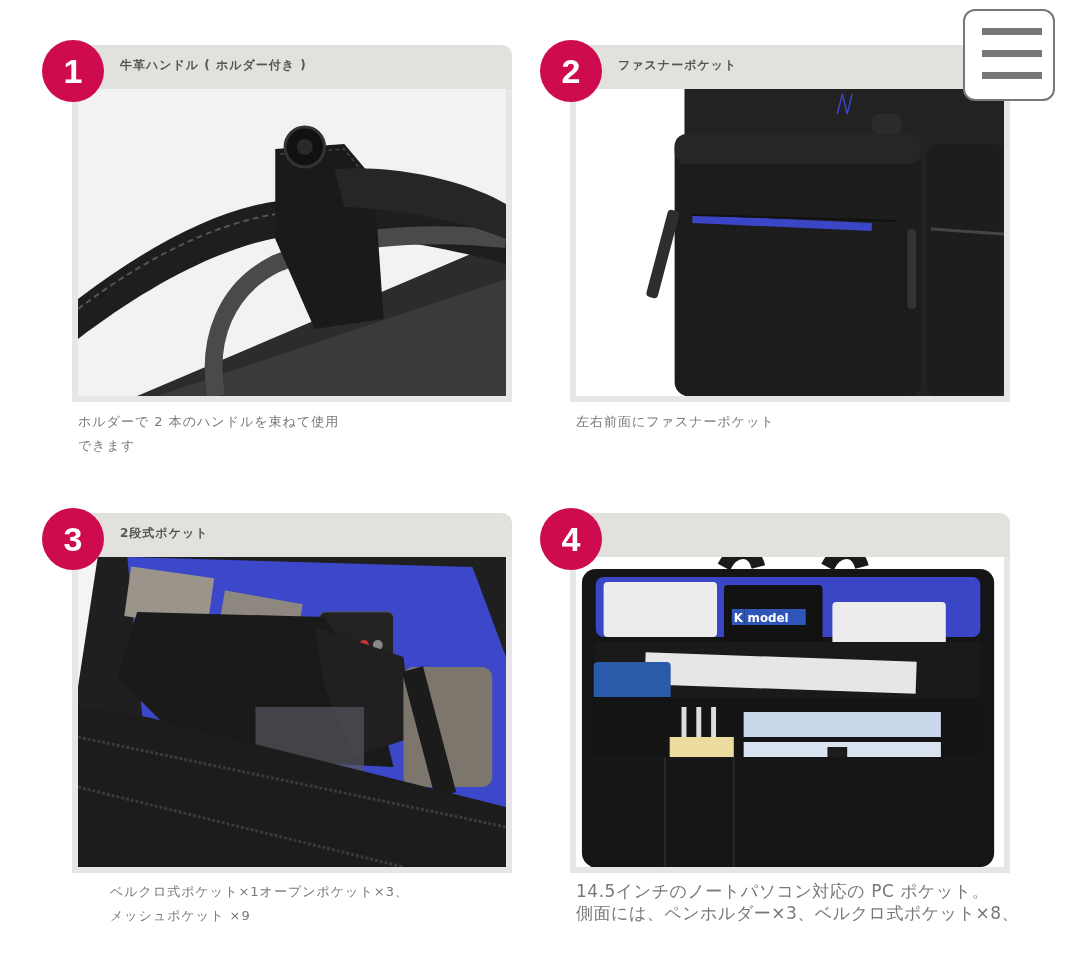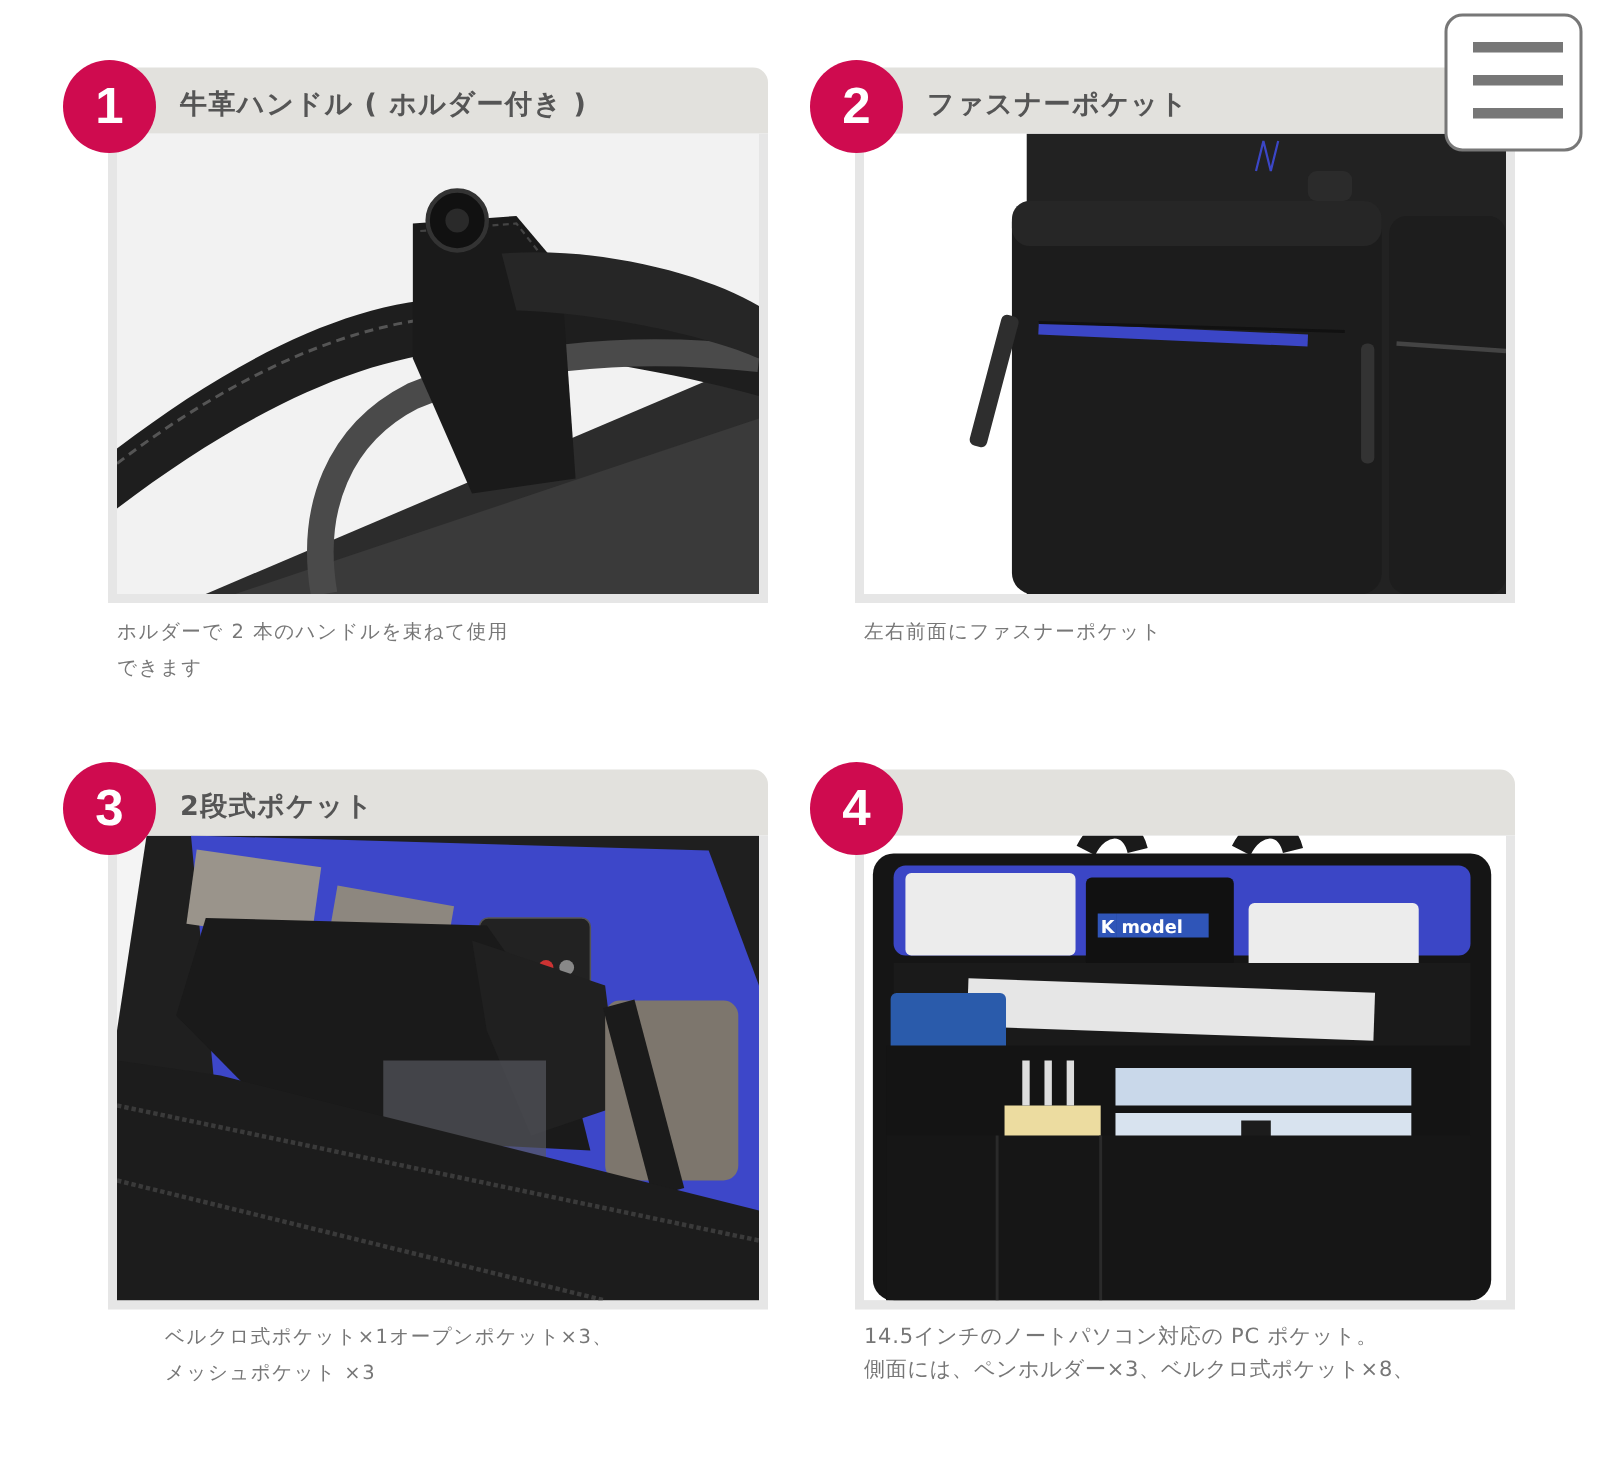--- a/index.html
+++ b/index.html
@@ -2,21 +2,21 @@
 <html><head>
 <meta charset="utf-8">
 <style>
   html, body { margin:0; padding:0; }
   body { width:1080px; height:971px; background:#ffffff; position:relative; overflow:hidden;
          font-family:"DejaVu Sans","Liberation Sans",sans-serif; }
   .card { position:absolute; width:470px; }
   .card-head { position:absolute; left:0; top:0; height:54px; width:100%; }
   .card-bar { position:absolute; left:30px; right:0; top:5px; height:44px; background:#e2e1dd;
               border-radius:10px 10px 0 0; }
-  .card-title { position:absolute; left:78px; top:17px; font-size:18px; font-weight:bold; color:#555;
+  .card-title { position:absolute; left:78px; top:17px; font-size:12px; font-weight:bold; color:#555;
                 letter-spacing:1px; white-space:nowrap; }
   .badge { position:absolute; left:0; top:0; width:62px; height:62px; border-radius:50%;
            background:#cf0b4f; color:#fff; font-weight:bold; font-size:34px; text-align:center;
            line-height:62px; font-family:"Liberation Sans",sans-serif; z-index:2; }
   .frame { position:absolute; left:30px; right:0; top:49px; height:313px; background:#e6e6e6;
            padding:0 6px 6px 6px; box-sizing:border-box; }
   .photo { position:relative; width:100%; height:100%; overflow:hidden; }
   .caption { position:absolute; left:36px; top:370px; width:440px; font-size:13px; line-height:24px;
              color:#777; letter-spacing:1px; }
   .hamburger { position:absolute; left:963px; top:9px; width:92px; height:92px; background:#fff;
@@ -115,21 +115,21 @@
         <rect x="330" y="110" width="90" height="120" rx="10" fill="#7d766d"></rect>
         <rect x="345" y="110" width="22" height="130" fill="#1b1b1b" transform="rotate(-15 356 175)"></rect>
         <polygon points="0,150 70,160 434,250 434,310 0,310" fill="#1c1c1c"></polygon>
         <path d="M0,180 L434,270" stroke="#3a3a3a" stroke-width="3" stroke-dasharray="3,2"></path>
         <path d="M0,230 L330,310" stroke="#3a3a3a" stroke-width="3" stroke-dasharray="3,2"></path>
       </svg>
     </div>
   </div>
   <div class="caption" style="top:372px;margin-left:32px;">
     <div>ベルクロ式ポケット×1オープンポケット×3、</div>
-    <div>メッシュポケット ×3</div>
+    <div>メッシュポケット ×9</div>
   </div>
 </div>
 
 <div class="card" style="left:540px; top:508px;">
   <div class="card-head">
     <div class="badge">4</div>
     <div class="card-bar"></div>
   </div>
   <div class="frame" style="height:316px;">
     <div class="photo">
@@ -155,17 +155,17 @@
         <rect x="122" y="150" width="5" height="30" fill="#ddd"></rect>
         <rect x="137" y="150" width="5" height="30" fill="#ddd"></rect>
         <rect x="170" y="155" width="200" height="25" fill="#c9d8ea"></rect>
         <rect x="170" y="185" width="200" height="35" fill="#d8e3ef"></rect>
         <rect x="255" y="190" width="20" height="70" fill="#1c1c1c"></rect>
         <rect x="15" y="200" width="395" height="110" fill="#161616"></rect>
         <path d="M90,200 L90,310 M160,200 L160,310" stroke="#2a2a2a" stroke-width="2"></path>
       </svg>
     </div>
   </div>
-  <div class="caption" style="top:372px; font-size:14px; line-height:22px; letter-spacing:0.5px; width:450px;">
+  <div class="caption" style="top:372px; font-size:17px; line-height:22px; letter-spacing:0.5px; width:450px;">
     <div>14.5インチのノートパソコン対応の PC ポケット。</div>
     <div>側面には、ペンホルダー×3、ベルクロ式ポケット×8、</div>
   </div>
 </div>
 
 </body></html>

